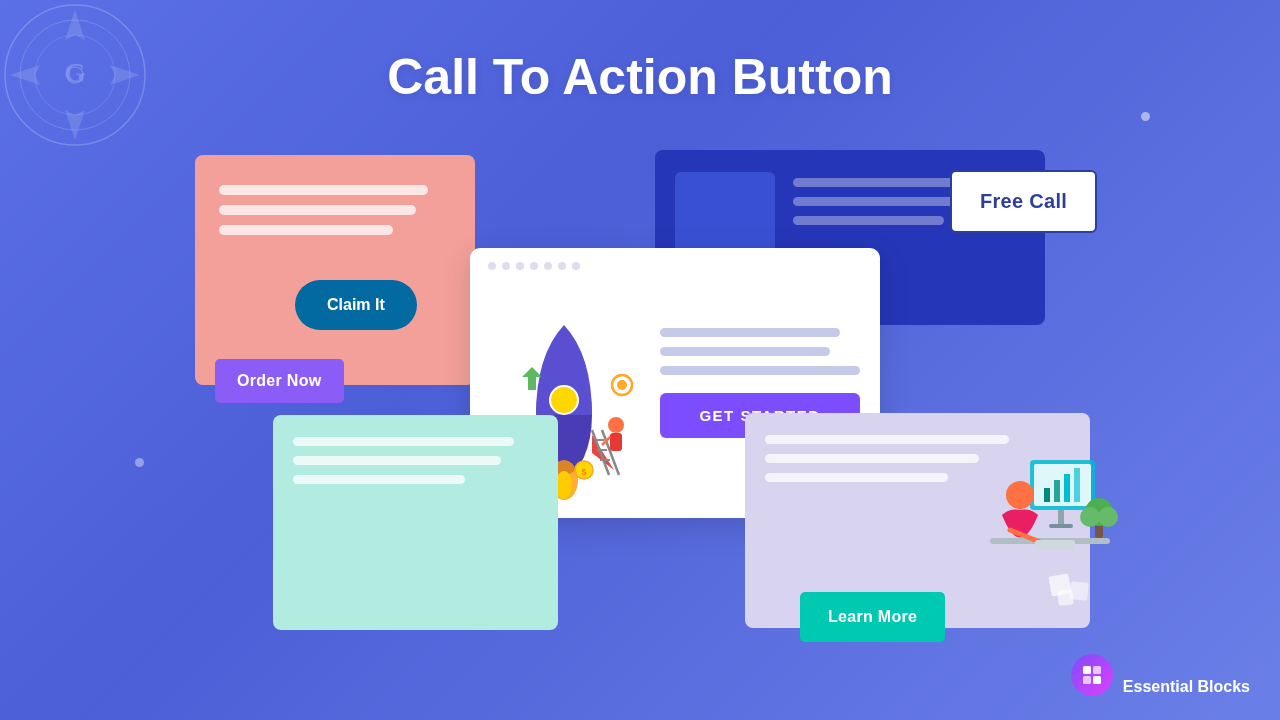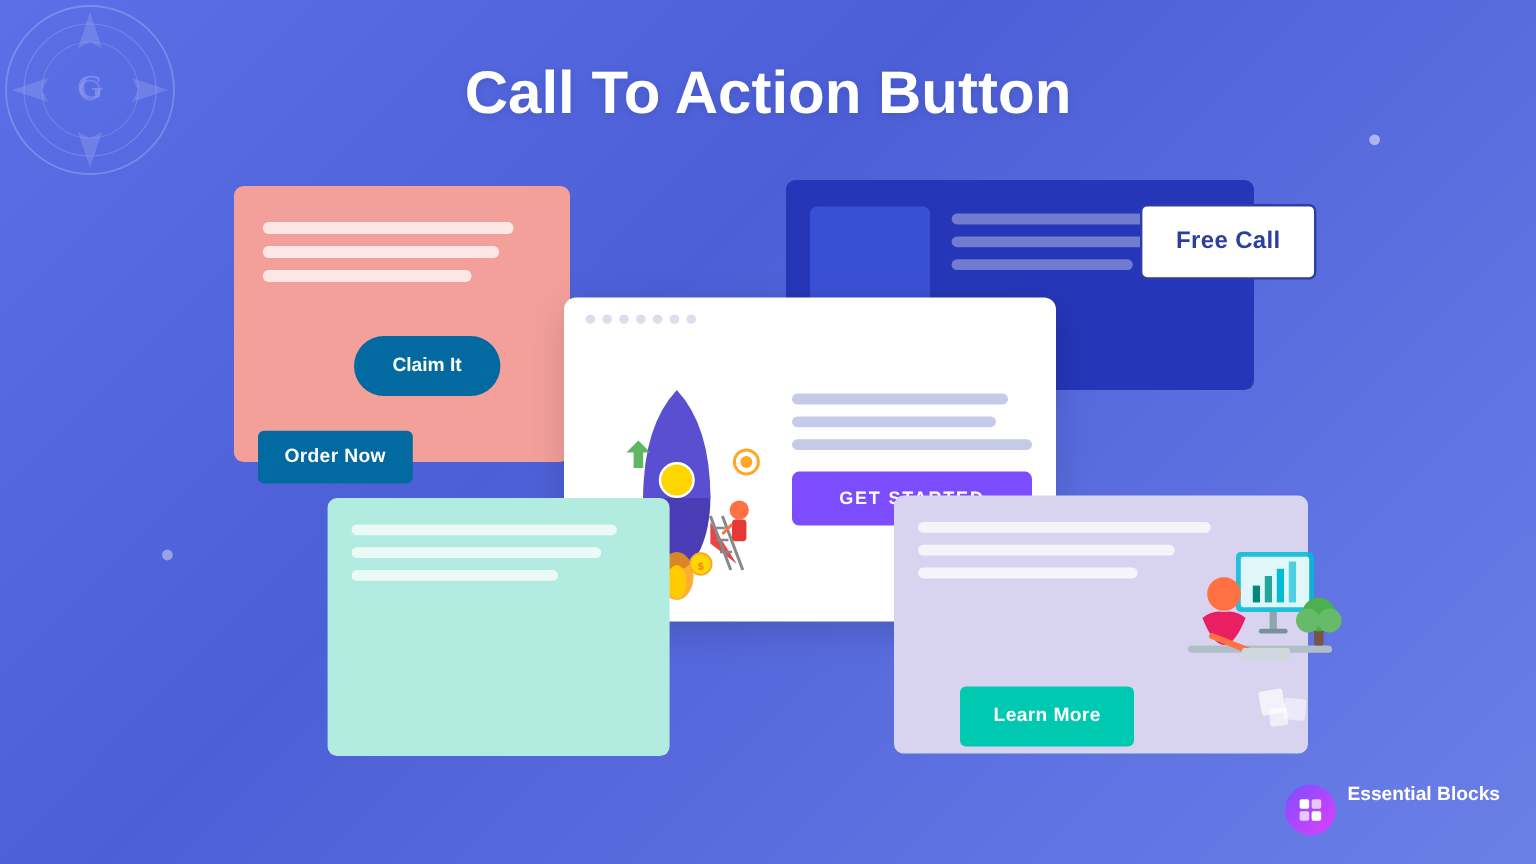--- a/index.html
+++ b/index.html
@@ -54,21 +54,21 @@
       background: rgba(255,255,255,0.75);
       border-radius: 5px;
     }
     .card-pink .line:nth-child(1) { width: 90%; }
     .card-pink .line:nth-child(2) { width: 85%; }
     .card-pink .line:nth-child(3) { width: 75%; }
     .btn-order-now {
       position: absolute;
       bottom: -18px;
       left: 20px;
-      background: #0369a1;
+      background: #8b5cf6;
       color: #fff;
       border: none;
       border-radius: 5px;
       padding: 13px 22px;
       font-size: 16px;
       font-weight: 700;
       cursor: pointer;
       letter-spacing: 0.3px;
     }
 
@@ -230,40 +230,40 @@
     .card-lavender .line {
       height: 9px;
       background: rgba(255,255,255,0.75);
       border-radius: 5px;
     }
     .card-lavender .line:nth-child(1) { width: 80%; }
     .card-lavender .line:nth-child(2) { width: 70%; }
     .card-lavender .line:nth-child(3) { width: 60%; }
     .btn-learn-more {
       position: absolute;
-      bottom: 98px;
+      bottom: 78px;
       left: 800px;
       background: #00c9b1;
       color: #fff;
       border: none;
       border-radius: 5px;
       padding: 16px 28px;
       font-size: 16px;
       font-weight: 600;
       cursor: pointer;
       letter-spacing: 0.3px;
     }
 
     
     .branding {
       position: absolute;
       bottom: 24px;
       right: 30px;
       display: flex;
-      align-items: flex-start;
+      align-items: flex-end;
       gap: 10px;
     }
     .branding-icon {
       width: 42px;
       height: 42px;
       background: linear-gradient(135deg, #7c4dff, #e040fb);
       border-radius: 50%;
       display: flex;
       align-items: center;
       justify-content: center;

